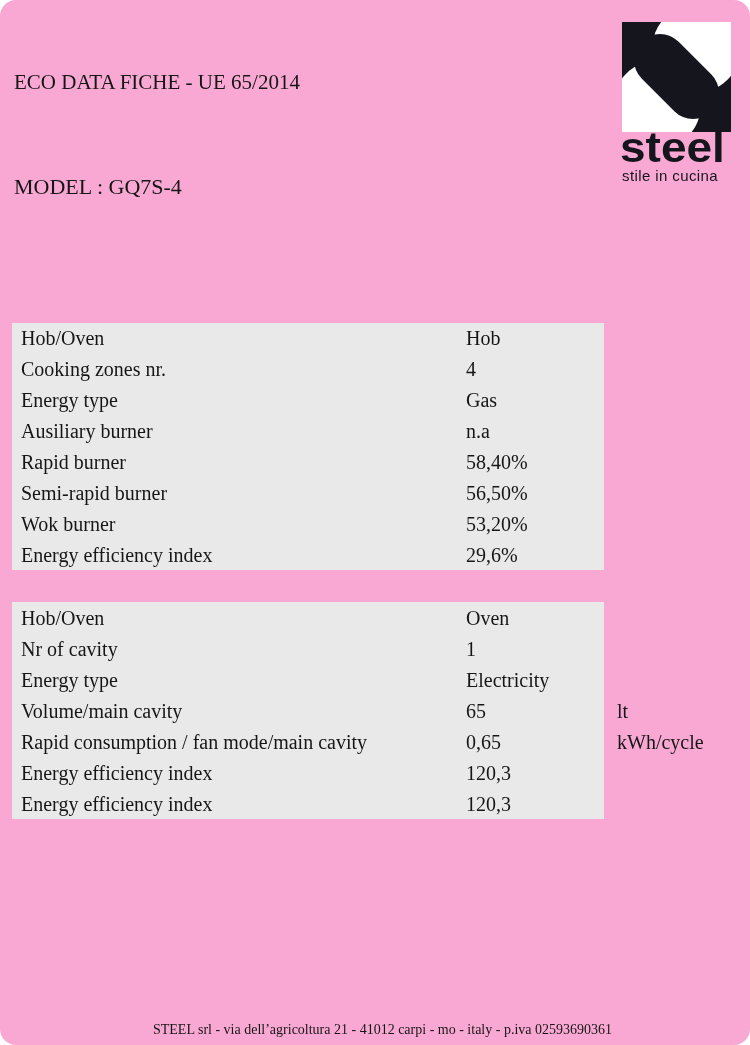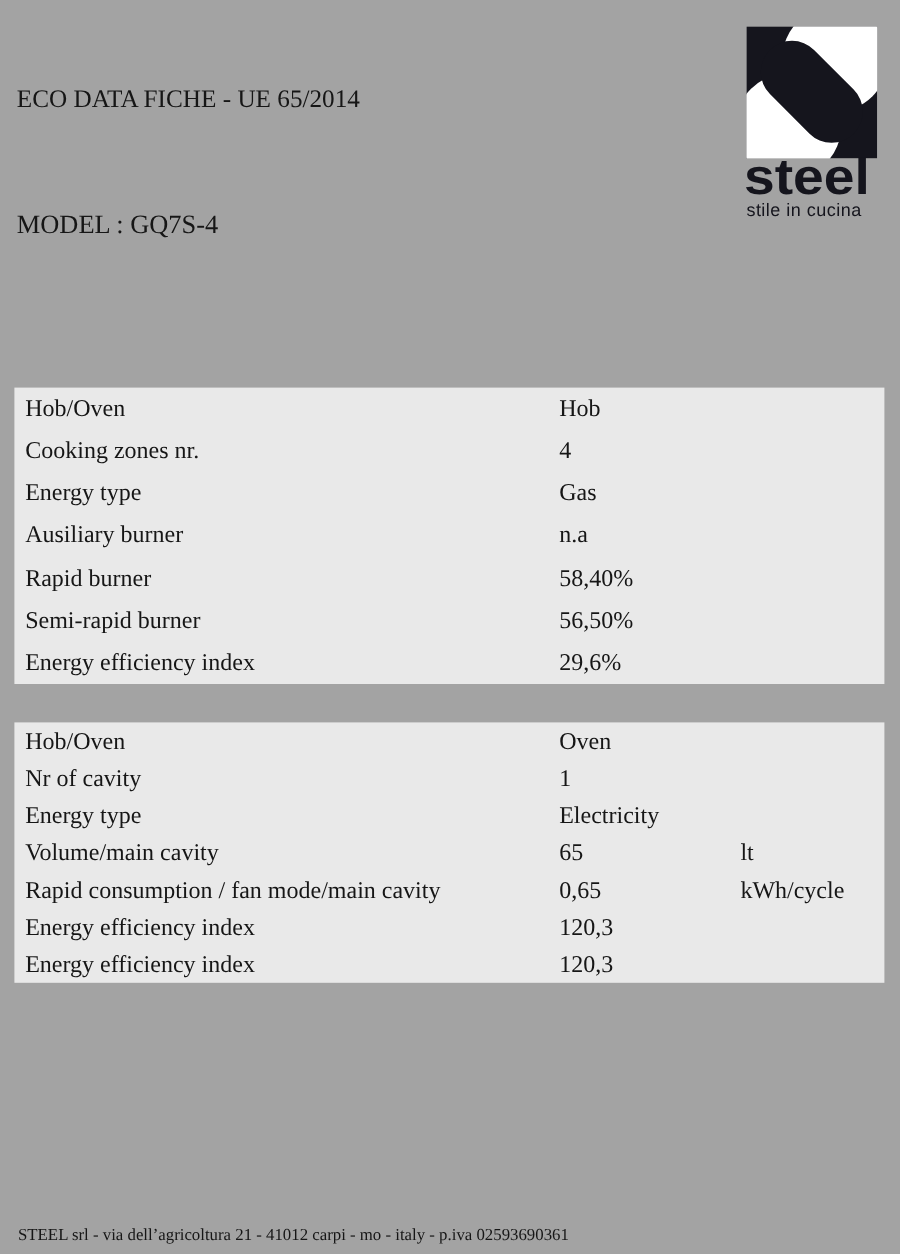--- a/index.html
+++ b/index.html
@@ -4,24 +4,25 @@
 <style>
   html, body {
     margin: 0;
     padding: 0;
     background: #ffffff;
   }
   .page {
     position: relative;
     width: 750px;
     height: 1045px;
-    background: #a3a3a3;
+    background: #f9a8d4;
     overflow: hidden;
     font-family: "Liberation Serif", serif;
     color: var(--text-color, #161616);
+    border-radius: 16px;
   }
   .doc-title {
     position: absolute;
     left: 14px;
     top: 71px;
     font-size: 21px;
     line-height: 1.1;
     white-space: nowrap;
   }
   .model-line {
@@ -68,21 +69,21 @@
     font-family: "Liberation Sans", sans-serif;
     font-size: 15px;
     line-height: 1;
     letter-spacing: 0.4px;
     color: var(--logo-color, #15151d);
     white-space: nowrap;
   }
   .data-table {
     position: absolute;
     left: 12px;
-    width: 725px;
+    width: 592px;
     background: var(--table-bg, #e9e9e9);
     display: flex;
     flex-direction: column;
   }
   .table-hob  { top: 323px; height: 247px; }
   .table-oven { top: 602px; height: 217px; }
   .t-row {
     flex: 1 1 auto;
     display: grid;
     grid-template-columns: 445px 151px auto;
@@ -90,21 +91,21 @@
     padding-left: 9px;
     font-size: 20px;
     line-height: 1;
   }
   .t-cell { white-space: nowrap; overflow: visible; }
   .footer {
     position: absolute;
     left: 15px;
     right: 0;
     top: 1022px;
-    text-align: left;
+    text-align: center;
     font-size: 14px;
     line-height: 1.2;
     white-space: nowrap;
   }
 </style>
 </head>
 <body>
 
 <div class="page">
 
@@ -148,20 +149,25 @@
         <span class="t-cell t-label">Rapid burner</span>
         <span class="t-cell t-value">58,40%</span>
         <span class="t-cell t-unit"></span>
       </div>
       <div class="t-row">
         <span class="t-cell t-label">Semi-rapid burner</span>
         <span class="t-cell t-value">56,50%</span>
         <span class="t-cell t-unit"></span>
       </div>
       <div class="t-row">
+        <span class="t-cell t-label">Wok burner</span>
+        <span class="t-cell t-value">53,20%</span>
+        <span class="t-cell t-unit"></span>
+      </div>
+      <div class="t-row">
         <span class="t-cell t-label">Energy efficiency index</span>
         <span class="t-cell t-value">29,6%</span>
         <span class="t-cell t-unit"></span>
       </div>
     </div>
 
   <div class="data-table table-oven" data-table="tables.oven.rows">
       <div class="t-row">
         <span class="t-cell t-label">Hob/Oven</span>
         <span class="t-cell t-value">Oven</span>

